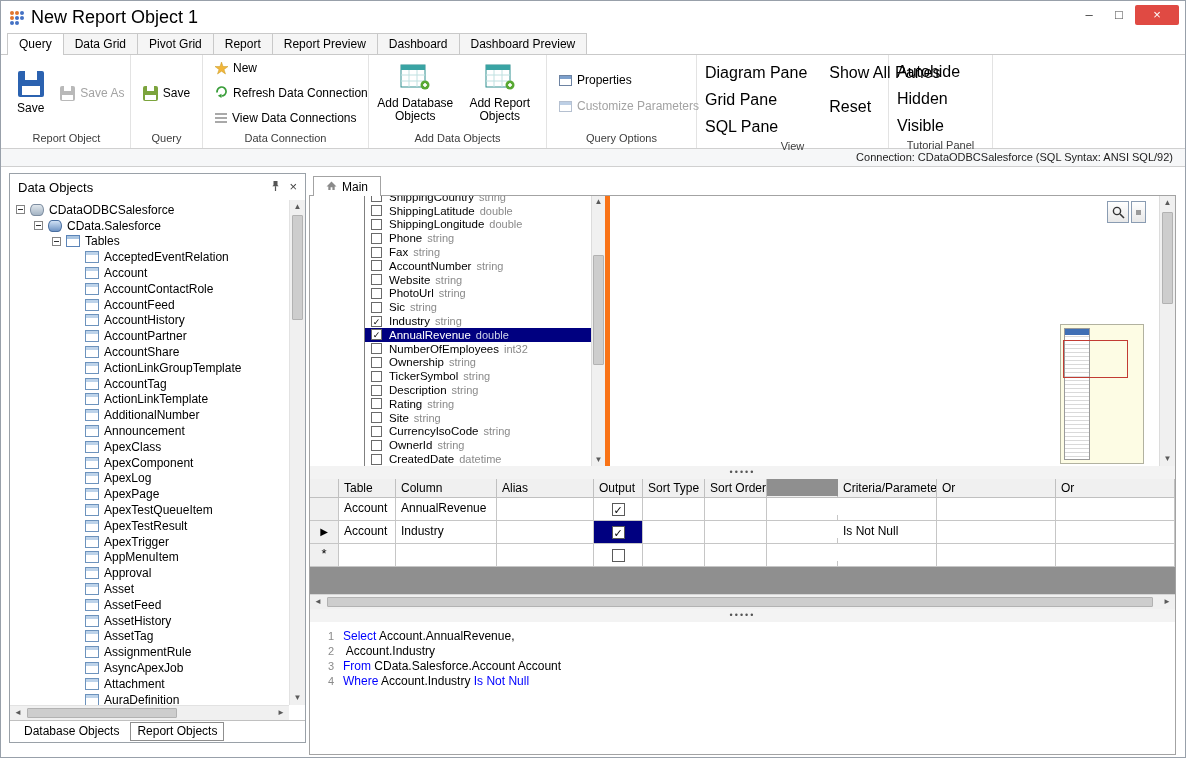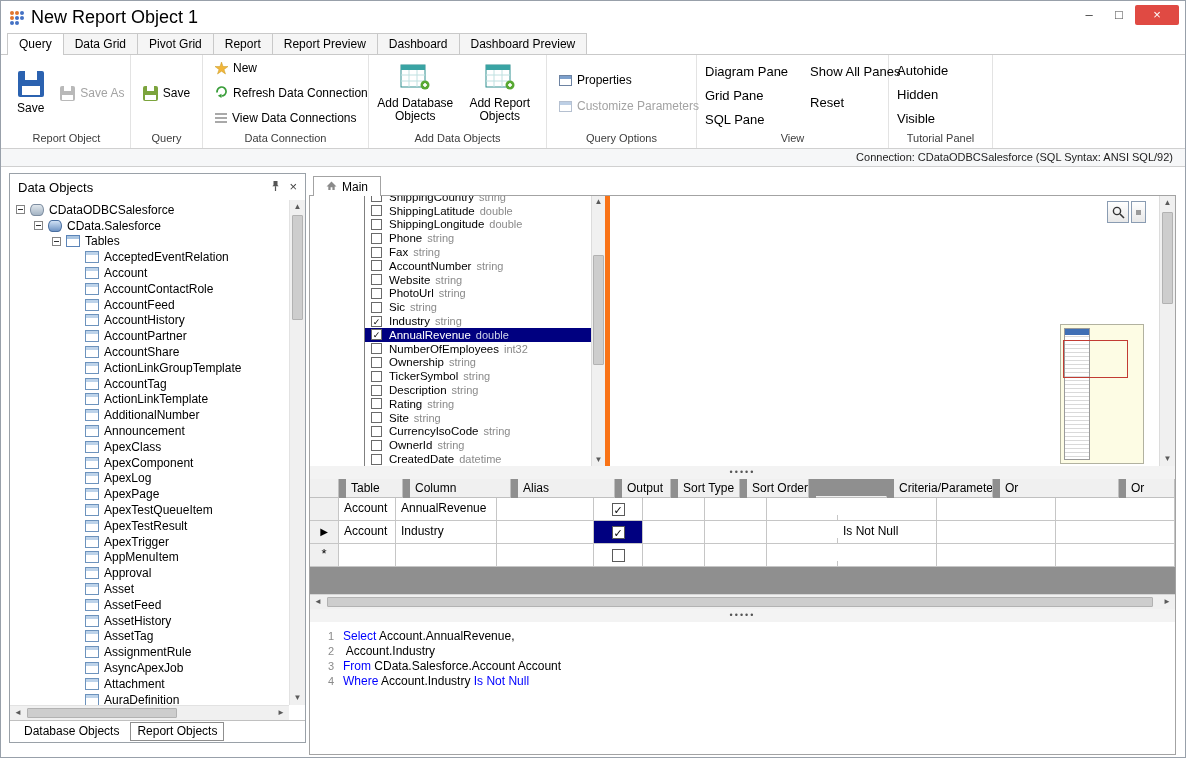--- a/index.html
+++ b/index.html
@@ -32,21 +32,21 @@
   .floppy{position:relative;border-radius:2px;display:inline-block;}
   .floppy.big{width:26px;height:26px;background:#2b62b0;}
   .floppy.big::before{content:"";position:absolute;left:7px;top:0;width:12px;height:9px;background:#fff;}
   .floppy.big::after{content:"";position:absolute;left:4px;bottom:2px;width:18px;height:9px;background:#fff;}
   .floppy.small{width:15px;height:15px;}
   .floppy.small::before{content:"";position:absolute;left:4px;top:0;width:7px;height:5px;background:#fff;}
   .floppy.small::after{content:"";position:absolute;left:2px;bottom:1px;width:11px;height:5px;background:#fff;}
   .floppy.green{background:#7ca43d;}
   .floppy.gray{background:#b9b9b9;}
   .bigbtn2{width:82px;text-align:center;font-size:12px;line-height:13px;display:flex;flex-direction:column;align-items:center;gap:4px;cursor:default;}
-  .txtbtn{font-size:13px;white-space:nowrap;cursor:default;}
+  .txtbtn{font-size:16px;white-space:nowrap;cursor:default;}
   .viewcols{display:flex;gap:22px;align-items:flex-start;padding-top:6px;}
   .newicon{width:13px;height:13px;display:inline-block;}
   .refreshicon,.propicon,.listicon{display:inline-block;}
   .propbox{width:13px;height:11px;border:1px solid #6d83a2;background:#fff;position:relative;display:inline-block;}
   .propbox::before{content:"";position:absolute;left:0;top:0;right:0;height:3px;background:#7da0cc;}
   .propbox.dim{opacity:.5;}
   .listicon{width:12px;height:10px;background:repeating-linear-gradient(#a9a9a9 0 2px,transparent 2px 4px);}
 
   
   .connbar{height:18px;background:#f6f7f8;border-bottom:1px solid #d0d0d0;text-align:right;padding-right:12px;line-height:16px;font-size:11px;color:#1c1c1c;}
@@ -98,21 +98,21 @@
   .minimap{position:absolute;right:31px;top:128px;width:84px;height:140px;background:#fdfce4;border:1px solid #b2b2a0;}
   .mm-table{position:absolute;left:3px;top:3px;bottom:3px;width:26px;border:1px solid #9a9a9a;background:repeating-linear-gradient(#fff 0 3px,#d9d9d9 3px 4px);}
   .mm-table::before{content:"";position:absolute;left:0;top:0;right:0;height:6px;background:#3f6fb5;}
   .mm-view{position:absolute;left:2px;top:15px;width:65px;height:38px;border:1px solid #c23b33;}
 
   .splitter{height:13px;background:#f3f3f3;display:flex;align-items:center;justify-content:center;flex-shrink:0;cursor:default;}
   .splitter span{font-size:9px;letter-spacing:2px;color:#555;line-height:9px;}
 
   
   .gridpane{position:relative;height:130px;flex-shrink:0;background:#8f8f8f;overflow:hidden;}
-  .ghead{display:flex;height:19px;gap:7px;}
+  .ghead{display:flex;height:19px;}
   .grow{display:flex;height:23px;background:#fff;}
   .gcell{border-right:1px solid #c6c6c6;border-bottom:1px solid #c6c6c6;padding:0 5px;font-size:12px;line-height:21px;overflow:hidden;flex-shrink:0;background:#fff;white-space:nowrap;}
   .ghc{background:#f0f0f0;line-height:18px;border-color:#c0c0c0;}
   .gsel{background:#f0f0f0;text-align:center;padding:0;font-size:10px;}
   .c0{width:29px;}.c1{width:57px;}.c2{width:101px;}.c3{width:97px;}.c4{width:49px;}
   .c5{width:62px;}.c6{width:62px;}.c7{width:71px;margin-top:17px;}.c8{width:99px;}.c9{width:119px;}.c10{flex:1 1 auto;width:auto;}
   .gout{display:flex;align-items:center;justify-content:center;padding:0;}
   .gout.selcell{background:#000080;}
   .gcb{width:13px;height:13px;border:1px solid #5a5a5a;background:#fff;font-size:11px;line-height:12px;text-align:center;color:#000;}
   .newrow-star{font-size:13px;line-height:20px;}

